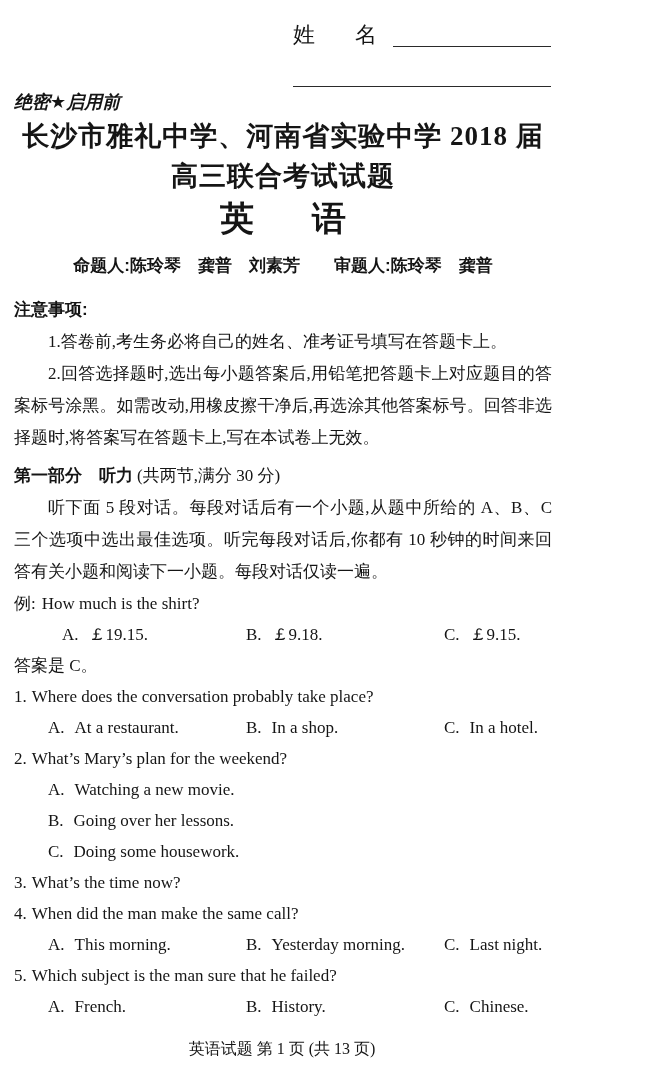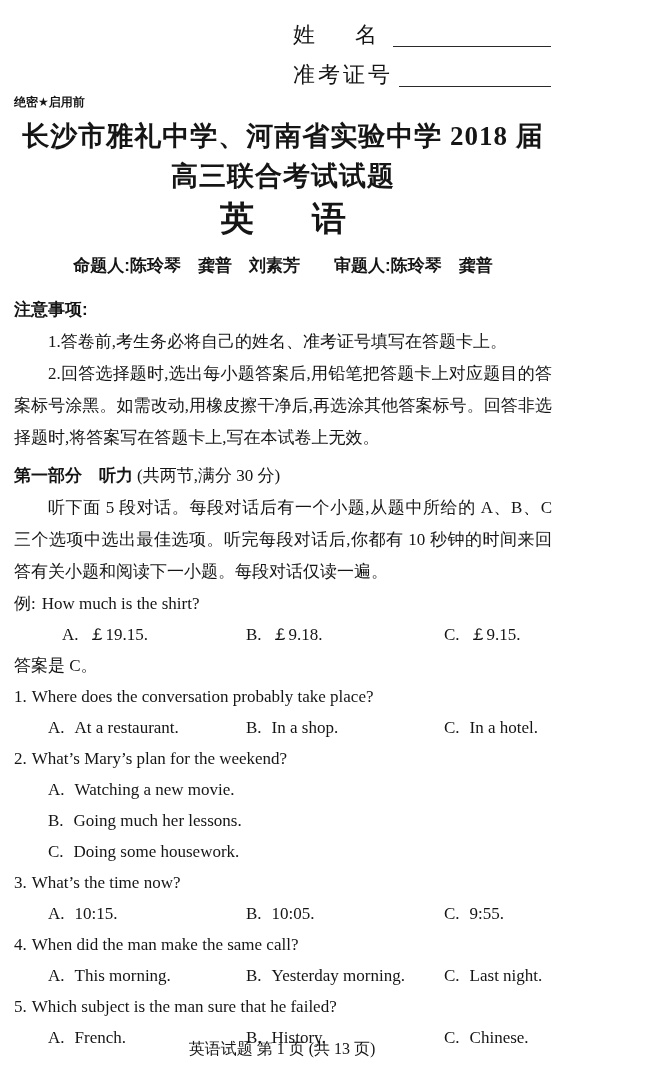--- a/index.html
+++ b/index.html
@@ -14,21 +14,21 @@
     overflow:hidden;
   }
   
   .reg { width:258px; margin:10px 1px 0 auto; }
   .reg-row { display:flex; align-items:flex-end; height:40px; font-size:22px; }
   .reg-label { white-space:nowrap; }
   .reg-label.spread { width:100px; letter-spacing:40px; }
   .reg-label.tight { width:104px; letter-spacing:3px; margin-right:2px; }
   .reg-line { flex:1; border-bottom:1.6px solid #2a2a2a; margin-bottom:3px; height:0; }
   
-  .secrecy { font-family:"Liberation Sans","DejaVu Sans",sans-serif; font-weight:bold; font-size:12px; margin-top:2px; line-height:20px; }
+  .secrecy { font-family:"Liberation Sans","DejaVu Sans",sans-serif; font-weight:bold; font-size:18px; margin-top:2px; line-height:20px;font-style:italic; }
   
   .title { text-align:center; font-weight:bold; font-size:27px; line-height:40px; margin-top:4px; letter-spacing:1px; }
   .subject { text-align:center; font-weight:bold; font-size:34px; line-height:46px; letter-spacing:1.7em; padding-left:1.7em; }
   .authors { text-align:center; font-family:"Liberation Sans","DejaVu Sans",sans-serif; font-weight:bold; font-size:17px; line-height:24px; margin-top:12px; }
   
   .notes-h { font-family:"Liberation Sans","DejaVu Sans",sans-serif; font-weight:bold; font-size:17px; line-height:32px; margin-top:16px; }
   .para { font-size:17px; line-height:32px; text-align:justify; }
   .indent { text-indent:2em; }
   
   .part-h { font-size:17px; line-height:32px; margin-top:6px; }
@@ -55,21 +55,20 @@
 <body>
 
 <div class="page">
 
   <div class="reg">
     <div class="reg-row">
       <span class="reg-label spread">姓名</span>
       <span class="reg-line"></span>
     </div>
     <div class="reg-row">
-      <span class="reg-label tight">准考证号</span>
       <span class="reg-line"></span>
     </div>
   </div>
 
   <div class="secrecy">绝密★启用前</div>
 
   <div class="title">长沙市雅礼中学、河南省实验中学 2018 届高三联合考试试题</div>
   <div class="subject">英语</div>
   <div class="authors">命题人:陈玲琴　龚普　刘素芳　　审题人:陈玲琴　龚普</div>
 
@@ -99,30 +98,25 @@
   <div class="opts-row">
     <span class="opt-a"><span class="letter">A.</span><span>At a restaurant.</span></span>
     <span class="opt-b"><span class="letter">B.</span><span>In a shop.</span></span>
     <span class="opt-c"><span class="letter">C.</span><span>In a hotel.</span></span>
   </div>
 
   <div class="qline">
     <span class="qnum">2.</span><span>What’s Mary’s plan for the weekend?</span>
   </div>
   <div class="opt-stack"><span class="letter">A.</span><span>Watching a new movie.</span></div>
-  <div class="opt-stack"><span class="letter">B.</span><span>Going much her lessons.</span></div>
+  <div class="opt-stack"><span class="letter">B.</span><span>Going over her lessons.</span></div>
   <div class="opt-stack"><span class="letter">C.</span><span>Doing some housework.</span></div>
 
   <div class="qline">
     <span class="qnum">3.</span><span>What’s the time now?</span>
-  </div>
-  <div class="opts-row">
-    <span class="opt-a"><span class="letter">A.</span><span>10:15.</span></span>
-    <span class="opt-b"><span class="letter">B.</span><span>10:05.</span></span>
-    <span class="opt-c"><span class="letter">C.</span><span>9:55.</span></span>
   </div>
 
   <div class="qline">
     <span class="qnum">4.</span><span>When did the man make the same call?</span>
   </div>
   <div class="opts-row">
     <span class="opt-a"><span class="letter">A.</span><span>This morning.</span></span>
     <span class="opt-b"><span class="letter">B.</span><span>Yesterday morning.</span></span>
     <span class="opt-c"><span class="letter">C.</span><span>Last night.</span></span>
   </div>

